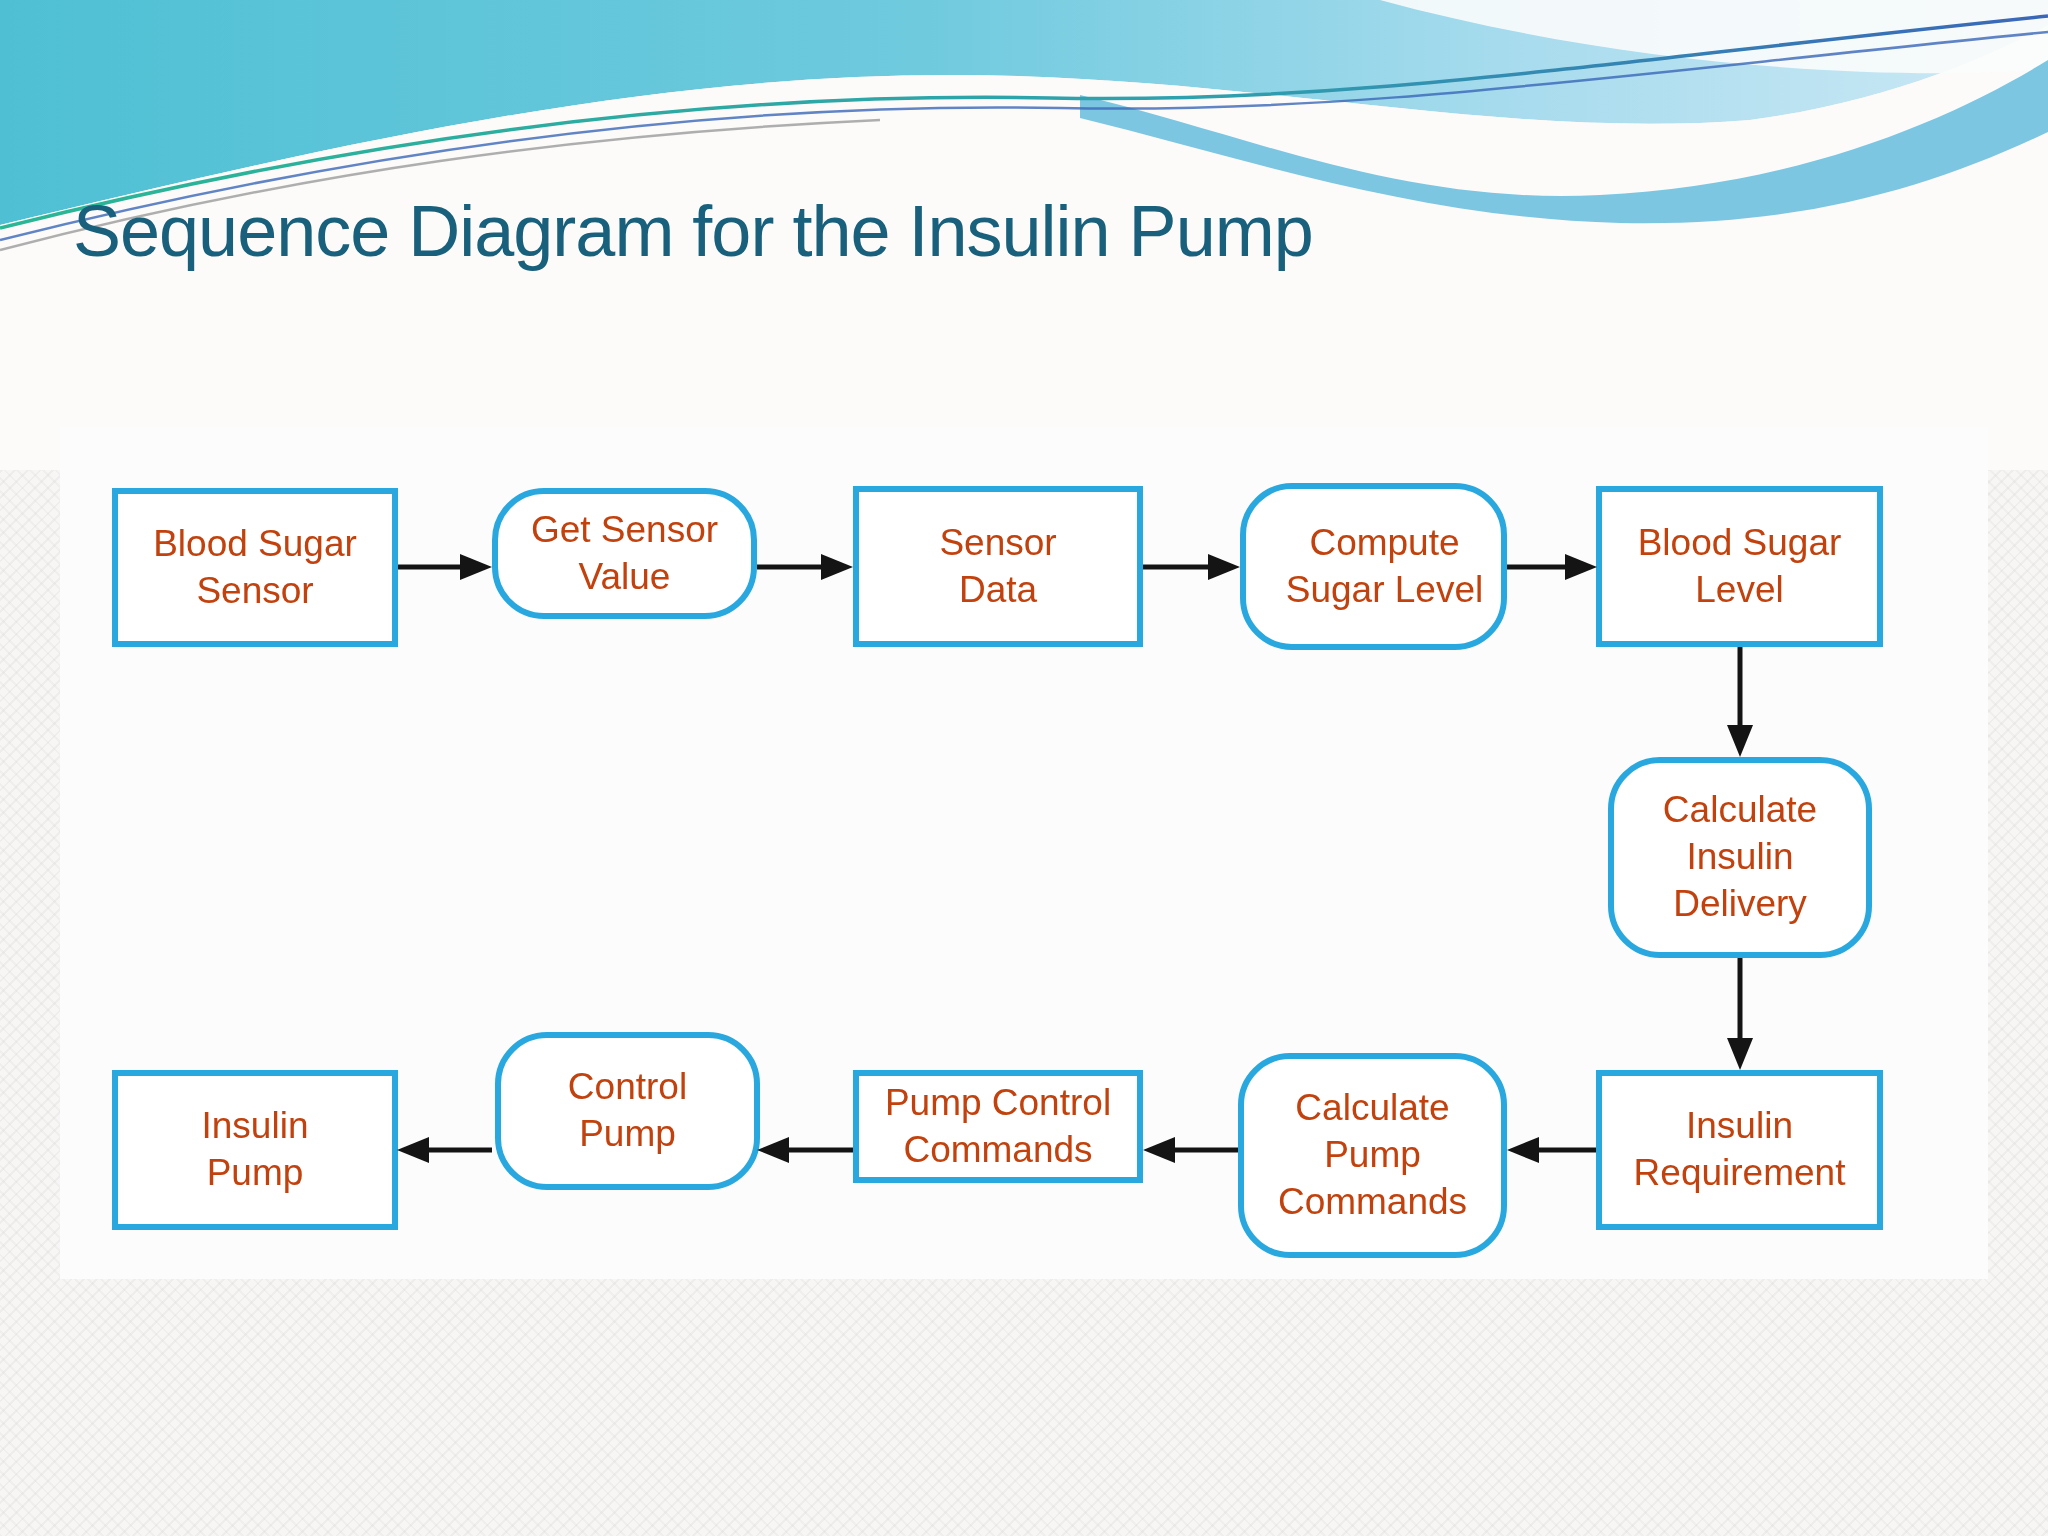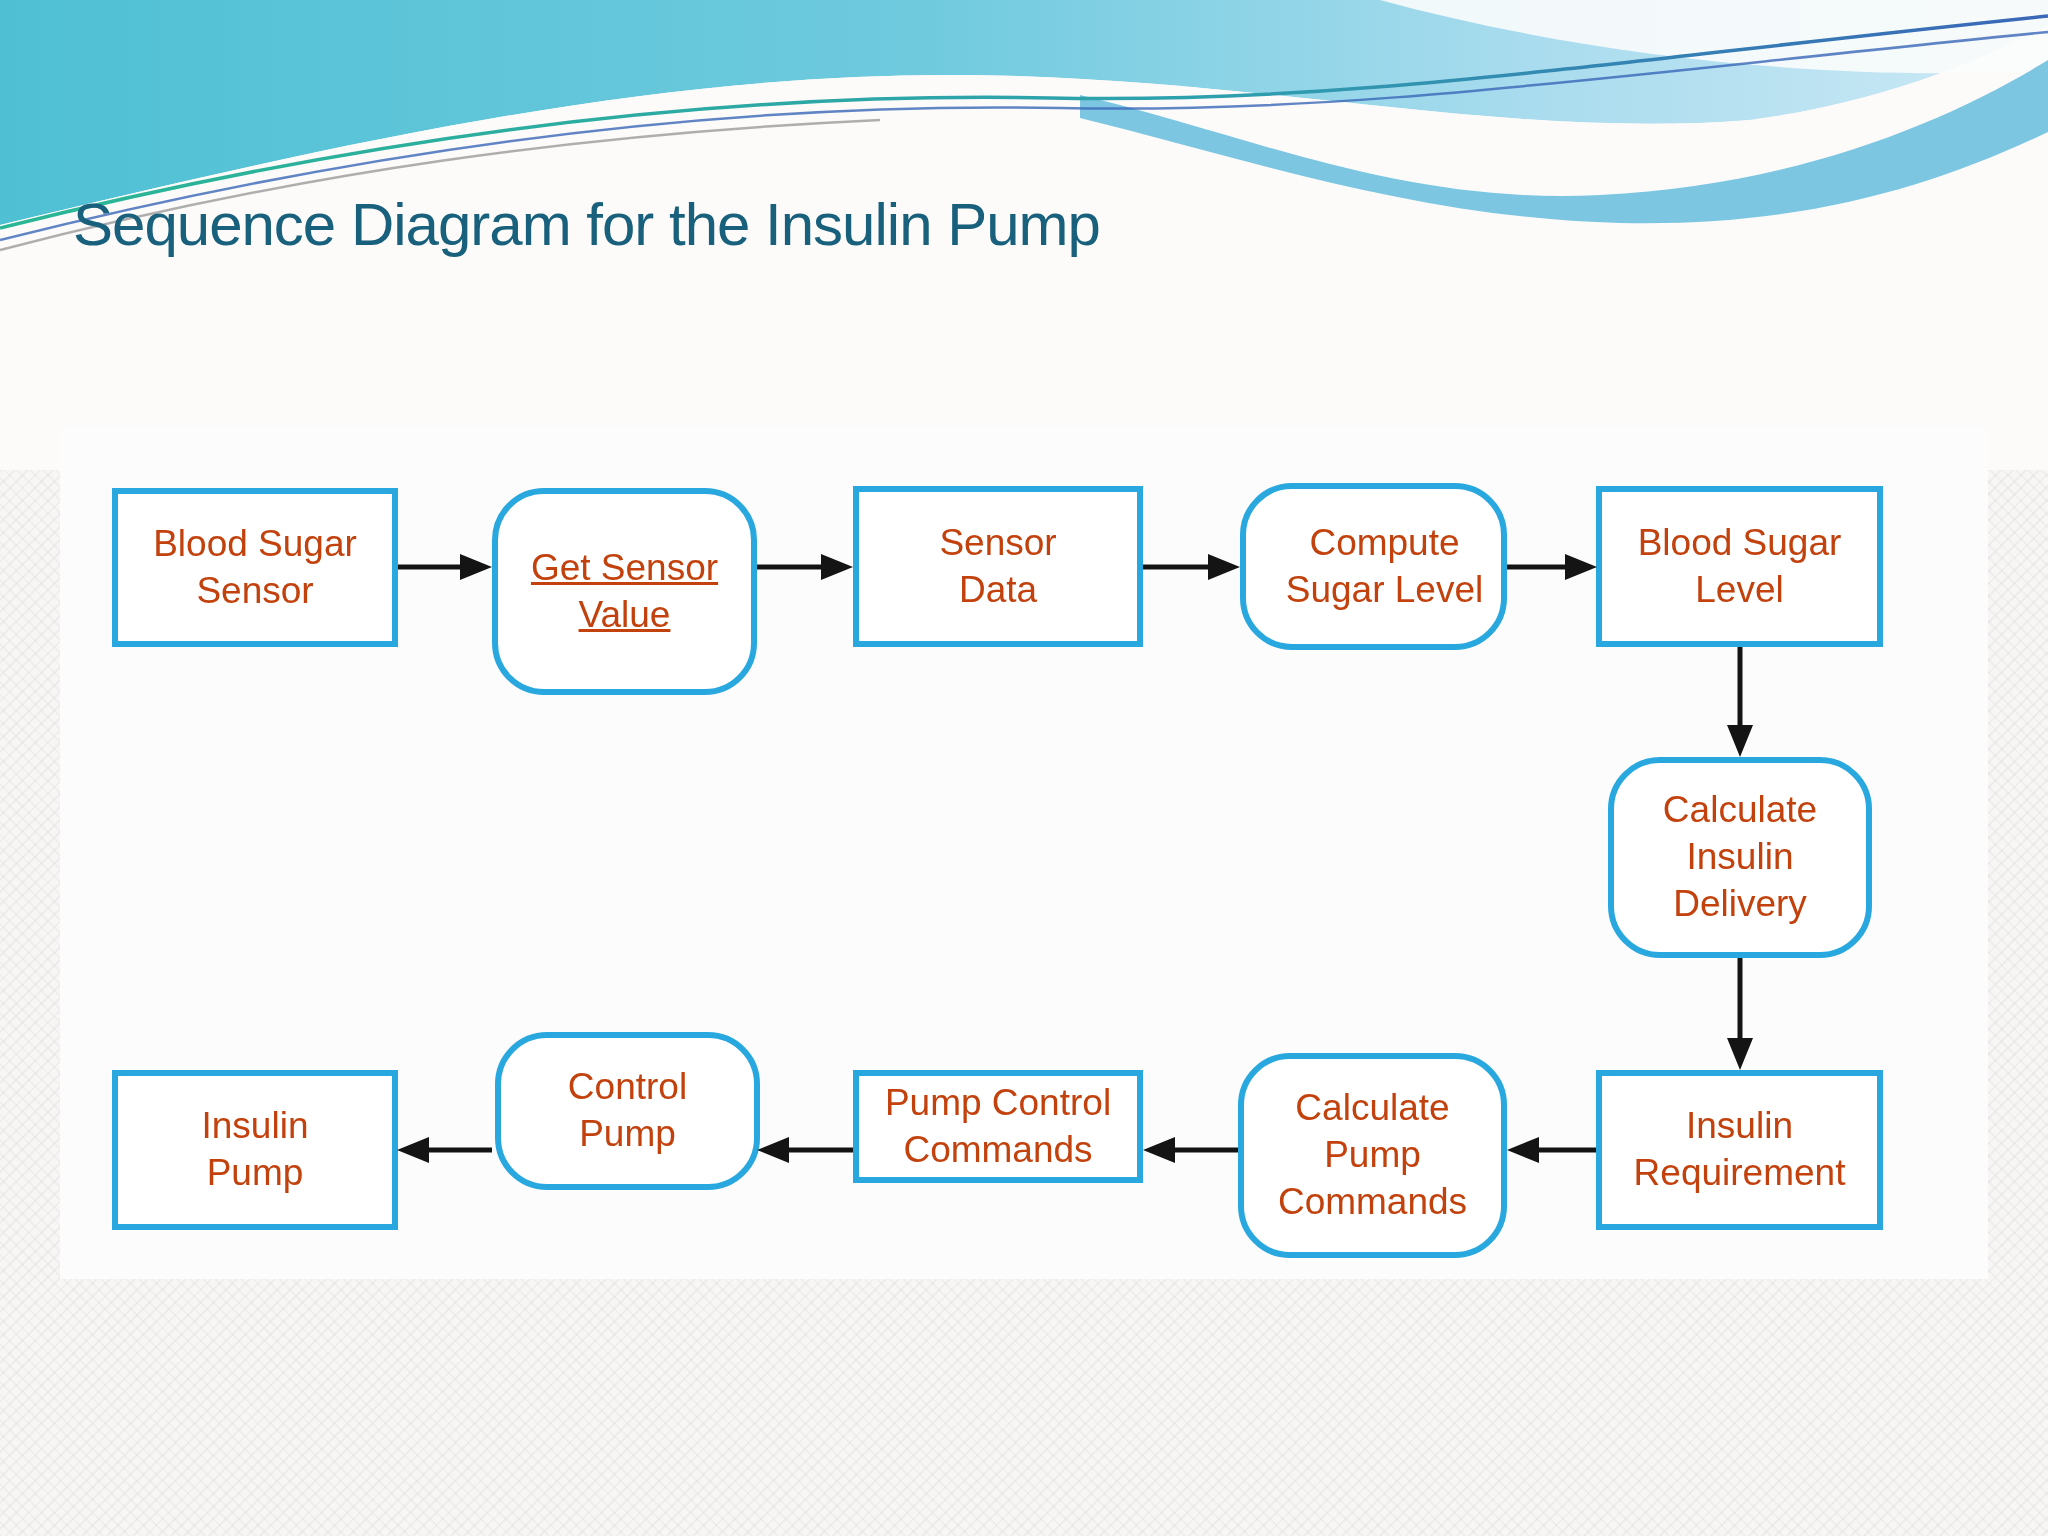--- a/index.html
+++ b/index.html
@@ -7,21 +7,21 @@
     position:relative;width:2048px;height:1536px;overflow:hidden;
     font-family:"Liberation Sans",sans-serif;
     background-color:#f7f6f5;
     background-image:
       repeating-linear-gradient(135deg, rgba(205,200,200,.20) 0 2px, rgba(0,0,0,0) 2px 9px),
       repeating-linear-gradient(45deg, rgba(205,200,200,.16) 0 2px, rgba(0,0,0,0) 2px 9px);
   }
   .wave-header{position:absolute;left:0;top:0;width:2048px;height:470px;}
   .slide-title{
     position:absolute;left:73px;top:192px;width:1800px;
-    font-size:60px;line-height:1.1;color:#18607c;letter-spacing:-1px;
+    font-size:72px;line-height:1.1;color:#18607c;letter-spacing:-1px;
     font-weight:normal;
   }
   .diagram-panel{
     position:absolute;left:60px;top:427px;width:1928px;height:852px;
     background:#fdfcfc;
   }
   .node{
     position:absolute;box-sizing:border-box;
     background:#ffffff;border:6px solid #29a8e0;
     display:flex;align-items:center;justify-content:center;
@@ -66,21 +66,21 @@
     <path d="M0,240 C400,140 750,102 1060,108 C1360,114 1620,74 2048,32" fill="none" stroke="#3a67b8" stroke-width="2.5" opacity="0.8"></path>
     <path d="M0,250 C300,172 580,134 880,120" fill="none" stroke="#9b9b9b" stroke-width="2.5" opacity="0.8"></path>
   </svg>
 
   <div class="slide-title">Sequence Diagram for the Insulin Pump</div>
 
   <div class="diagram-panel"></div>
 
   <div class="node" style="left:112px;top:488px;width:286px;height:159px;">Blood Sugar
 Sensor</div>
-  <div class="node rounded" style="left:492px;top:488px;width:265px;height:207px;text-decoration:underline;">Get Sensor
+  <div class="node rounded" style="left:492px;top:488px;width:265px;height:131px;">Get Sensor
 Value</div>
   <div class="node" style="left:853px;top:486px;width:290px;height:161px;">Sensor
 Data</div>
   <div class="node rounded" style="left:1240px;top:483px;width:267px;height:167px;padding-left:22px;">Compute
 Sugar Level</div>
   <div class="node" style="left:1596px;top:486px;width:287px;height:161px;">Blood Sugar
 Level</div>
   <div class="node rounded" style="left:1608px;top:757px;width:264px;height:201px;">Calculate
 Insulin
 Delivery</div>

